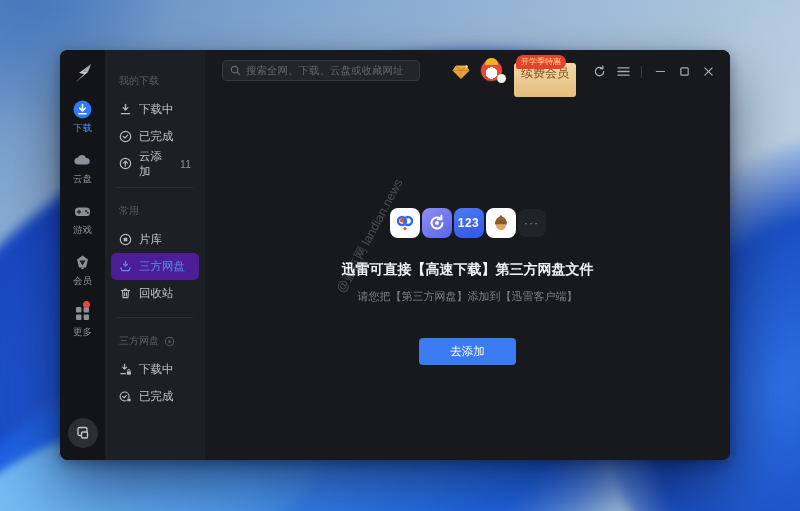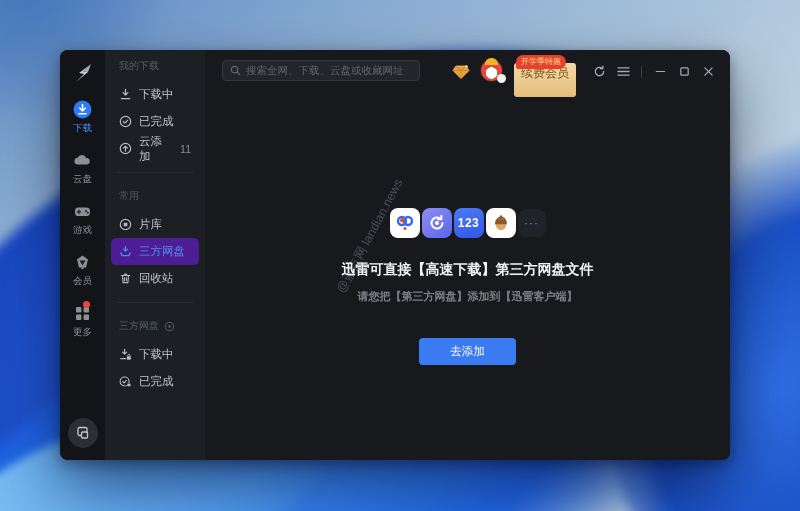--- a/index.html
+++ b/index.html
@@ -32,21 +32,21 @@
   .rail-item { display:flex; flex-direction:column; align-items:center; gap:3px; margin-bottom:16px; cursor:pointer; position:relative; }
   .rail-item .lbl { font-size:9.5px; color:#8b9097; }
   .rail-item.active .lbl { color:#4a8cf7; }
   .rail-ic { width:19px; height:19px; display:flex; align-items:center; justify-content:center; }
   .rail-spacer { flex:1; }
   .theme-btn { width:30px; height:30px; border-radius:50%; background:#2b2e33; margin-bottom:12px;
     display:flex; align-items:center; justify-content:center; cursor:pointer; }
   .red-dot { position:absolute; top:-3px; right:2px; width:7px; height:7px; border-radius:50%; background:#e8453c; }
 
   
-  .sidebar { width:100px; background:#1c1f24; padding:5px 6px 0 6px; flex-shrink:0; }
+  .sidebar { width:100px; background:#1c1f24; padding:20px 6px 0 6px; flex-shrink:0; }
   .sec-header { font-size:10px; color:#585d65; padding:4px 8px 8px; display:flex; align-items:center; gap:5px; }
   .side-item { display:flex; align-items:center; gap:7px; padding:0 8px; height:27px; border-radius:5px;
     font-size:11.5px; color:#c2c6cc; cursor:pointer; position:relative; }
   .side-item .cnt { margin-left:auto; font-size:10.5px; color:#8a8f96; }
   .side-item.active { background:#4c1d95; color:#538eea; }
   .divider { height:1px; background:#2a2d33; margin:10px 6px 12px; }
 
   
   .main { flex:1; display:flex; flex-direction:column; position:relative; background:#17191d; }
   .topbar { height:40px; display:flex; align-items:center; padding:0 12px 0 17px; gap:8px; }
@@ -74,21 +74,21 @@
   .hero { position:absolute; left:50%; top:118px; transform:translateX(-50%); text-align:center; white-space:nowrap; }
   .icon-row { display:flex; align-items:center; justify-content:center; gap:2px; }
   .app-ic { width:30px; height:30px; border-radius:8px; display:flex; align-items:center; justify-content:center; cursor:pointer; }
   .ic-baidu { background:#fff; }
   .ic-sync { background:linear-gradient(140deg,#8e8ef5,#5a64ea); }
   .ic-123 { background:linear-gradient(160deg,#4a7bf5,#3356e8); color:#fff; font-weight:bold; font-size:12px; letter-spacing:.5px; }
   .ic-nut { background:#fff; }
   .ic-more { width:28px; height:28px; border-radius:8px; background:#202329; color:#8b9097; font-size:12px; letter-spacing:1px;
     display:flex; align-items:center; justify-content:center; cursor:pointer; }
   .hero-title { margin-top:23px; font-size:14px; font-weight:bold; color:#f0f2f5; }
-  .hero-sub { margin-top:10px; font-size:11px; color:#7b8088;font-weight:bold; }
+  .hero-sub { margin-top:10px; font-size:11px; color:#7b8088; }
   .cta { margin-top:34px; display:inline-block; background:#3b7bf2; color:#fff; font-size:11.5px;
     padding:6px 31px; border-radius:4px; border:none; cursor:pointer; font-family:"Liberation Sans",sans-serif; }
   .watermark { position:absolute; left:128px; top:198px; transform:rotate(-62deg); transform-origin:left top;
     font-size:12.5px; color:rgba(205,210,220,.28); white-space:nowrap; pointer-events:none; }
 
   svg { display:block; }
 </style>
 </head>
 <body>
 

